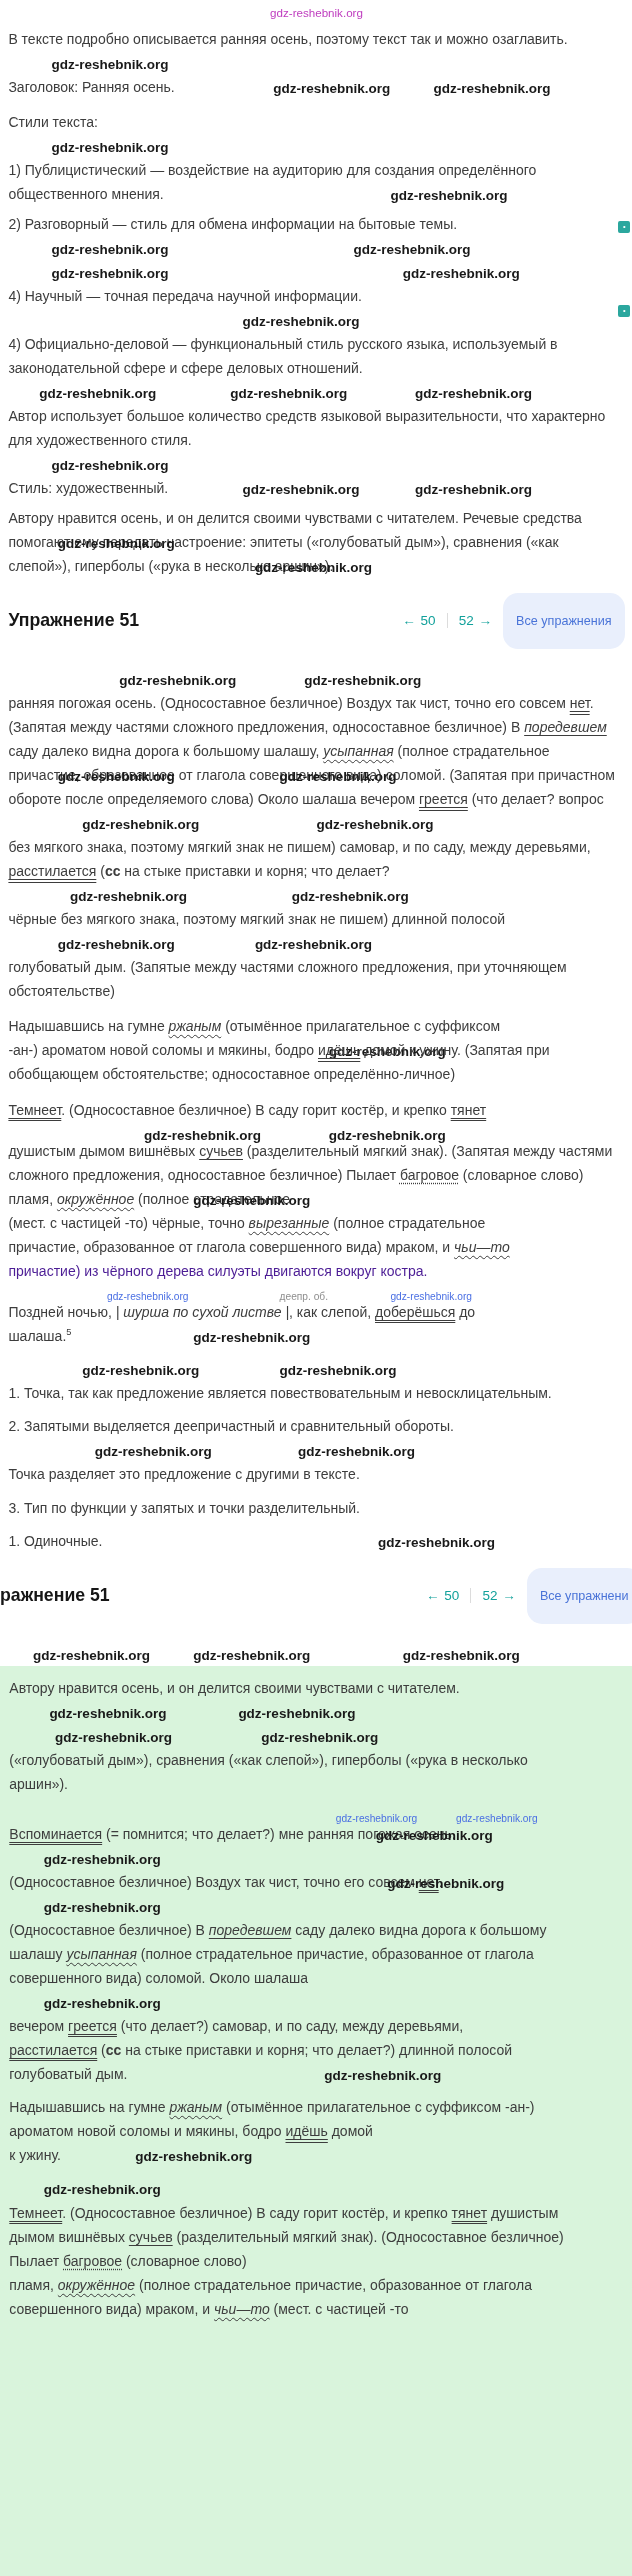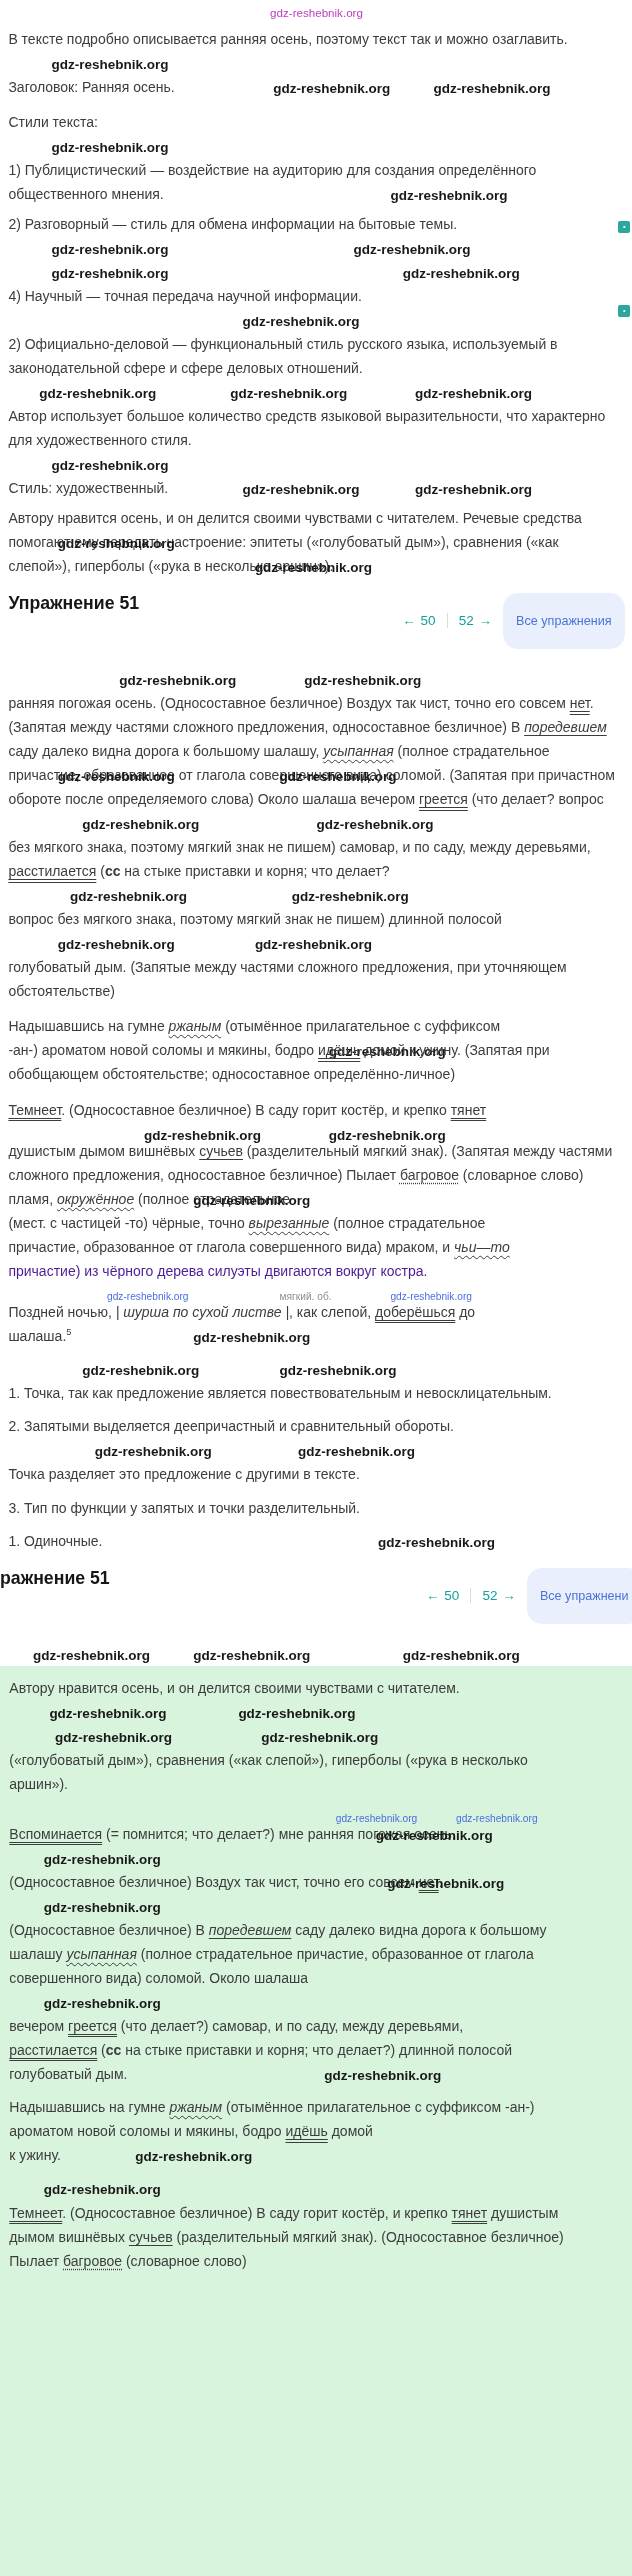--- a/index.html
+++ b/index.html
@@ -16,21 +16,21 @@
   .wmb{color:#4a6fe3;font-size:10.2px;font-weight:400;}
   .gs{color:#8e8e8e;font-size:10.2px;}
   .u2{text-decoration:underline double;text-underline-offset:2.8px;}
   .uw{text-decoration:underline wavy;text-decoration-thickness:0.9px;text-underline-offset:2.8px;font-style:italic;}
   .u1{text-decoration:underline;text-underline-offset:2.8px;}
   .ud{text-decoration:underline dotted;text-underline-offset:2.8px;}
   .i{font-style:italic;}
   .b{font-weight:700;}
   .sup{vertical-align:super;font-size:9.3px;line-height:0;}
   .faded{color:#4c1d95;}
-  .ex-header{display:flex;align-items:flex-start;padding:15px 8.4px 13px;background:#fff;}
+  .ex-header{display:flex;align-items:center;padding:15px 8.4px 13px;background:#fff;}
   .ex-title{font-size:17.7px;font-weight:700;color:#161616;margin:0;white-space:nowrap;}
   .nav{margin-left:auto;display:flex;align-items:center;gap:11.2px;}
   .nav a{cursor:pointer;text-decoration:none;}
   .nav-prev,.nav-next{color:#12a19b;font-size:13.5px;display:flex;gap:4.7px;align-items:center;}
   .nav-sep{width:0.9px;height:15px;background:#dcdcdc;}
   .all-pill{background:#e9effc;color:#4a74d8;font-size:12.6px;padding:21px 13px;border-radius:15px;white-space:nowrap;}
   .shifted{padding-left:0;}
   .shifted .all-pill{margin-right:-17px;}
   .green{background:#d9f4dc;flex:1;padding:9.3px 51px 0 9.3px;}
   .float-btn{position:absolute;right:2.8px;width:12px;height:12px;background:#2ba79e;border-radius:1.9px;color:#fff;font-size:7.4px;line-height:12px;text-align:center;cursor:pointer;}
@@ -64,21 +64,21 @@
         <span class="wm abs" style="left: 56%;">gdz-reshebnik.org</span>
       </div>
       <div class="p"><span class="wm abs" style="left: 64%; top: 1.9px;">gdz-reshebnik.org</span></div>
       <div class="wmrow">
         <span class="wm abs" style="left: 7%;">gdz-reshebnik.org</span>
       </div>
       <div class="p"><span>4) Научный — точная передача научной информации.</span></div>
       <div class="wmrow">
         <span class="wm abs" style="left: 38%;">gdz-reshebnik.org</span>
       </div>
-      <div class="p"><span>2) Официально-деловой — функциональный стиль русского языка, используемый в законодательной сфере и сфере деловых отношений.</span></div>
+      <div class="p"><span>4) Официально-деловой — функциональный стиль русского языка, используемый в законодательной сфере и сфере деловых отношений.</span></div>
       <div class="wmrow">
         <span class="wm abs" style="left: 5%;">gdz-reshebnik.org</span>
         <span class="wm abs" style="left: 36%;">gdz-reshebnik.org</span>
         <span class="wm abs" style="left: 66%;">gdz-reshebnik.org</span>
       </div>
       <div class="p"><span>Автор использует большое количество средств языковой выразительности, что характерно для художественного стиля.</span></div>
       <div class="wmrow">
         <span class="wm abs" style="left: 7%;">gdz-reshebnik.org</span>
       </div>
       <div class="p"><span>Стиль: художественный.</span><span class="wm abs" style="left: 38%; top: 1.9px;">gdz-reshebnik.org</span><span class="wm abs" style="left: 66%; top: 1.9px;">gdz-reshebnik.org</span></div>
@@ -110,42 +110,42 @@
       <div class="p"><span>ранняя погожая осень. (Односоставное безличное) Воздух так чист, точно его совсем </span><span class="u2">нет</span><span>. (Запятая между частями сложного предложения, односоставное безличное) В </span><span class="i u1">поредевшем</span><span> саду далеко видна дорога к большому шалашу, </span><span class="uw">усыпанная</span><span> (полное страдательное причастие, образованное от глагола совершенного вида) соломой. (Запятая при причастном обороте после определяемого слова) Около шалаша вечером </span><span class="u2">греется</span><span> (что делает? вопрос</span><span class="wm abs" style="left: 8%; top: 74px;">gdz-reshebnik.org</span><span class="wm abs" style="left: 44%; top: 74px;">gdz-reshebnik.org</span></div>
       <div class="wmrow">
         <span class="wm abs" style="left: 12%;">gdz-reshebnik.org</span>
         <span class="wm abs" style="left: 50%;">gdz-reshebnik.org</span>
       </div>
       <div class="p"><span>без мягкого знака, поэтому мягкий знак не пишем) самовар, и по саду, между деревьями, </span><span class="u2">расстилается</span><span> (</span><span class="b">сс</span><span> на стыке приставки и корня; что делает?</span></div>
       <div class="wmrow">
         <span class="wm abs" style="left: 10%;">gdz-reshebnik.org</span>
         <span class="wm abs" style="left: 46%;">gdz-reshebnik.org</span>
       </div>
-      <div class="p"><span>вопрос без мягкого знака, поэтому мягкий знак не пишем) длинной полосой</span></div>
+      <div class="p"><span>чёрные без мягкого знака, поэтому мягкий знак не пишем) длинной полосой</span></div>
       <div class="wmrow">
         <span class="wm abs" style="left: 8%;">gdz-reshebnik.org</span>
         <span class="wm abs" style="left: 40%;">gdz-reshebnik.org</span>
       </div>
       <div class="p"><span>голубоватый дым. (Запятые между частями сложного предложения, при уточняющем обстоятельстве)</span></div>
       <div style="height: 11.2px;"></div>
       <div class="p"><span>Надышавшись на гумне </span><span class="uw">ржаным</span><span> (отымённое прилагательное с суффиксом</span><span class="wm abs" style="left: 52%; top: 26px;">gdz-reshebnik.org</span></div>
       <div class="p"><span>-ан-) ароматом новой соломы и мякины, бодро </span><span class="u2">идёшь</span><span> домой к ужину. (Запятая при обобщающем обстоятельстве; односоставное определённо-личное)</span></div>
       <div style="height: 11.2px;"></div>
       <div class="p"><span class="u2">Темнеет</span><span>. (Односоставное безличное) В саду горит костёр, и крепко </span><span class="u2">тянет</span></div>
       <div class="wmrow small">
         <span class="wm abs" style="left: 22%;">gdz-reshebnik.org</span>
         <span class="wm abs" style="left: 52%;">gdz-reshebnik.org</span>
       </div>
       <div class="p"><span>душистым дымом вишнёвых </span><span class="u1">сучьев</span><span> (разделительный мягкий знак). (Запятая между частями сложного предложения, односоставное безличное) Пылает </span><span class="ud">багровое</span><span> (словарное слово) пламя, </span><span class="uw">окружённое</span><span> (полное страдательное</span><span class="wm abs" style="left: 30%; top: 50px;">gdz-reshebnik.org</span></div>
       <div class="p"><span>(мест. с частицей -то) чёрные, точно </span><span class="uw">вырезанные</span><span> (полное страдательное</span></div>
       <div class="p"><span>причастие, образованное от глагола совершенного вида) мраком, и </span><span class="uw">чьи—то</span></div>
       <div class="p faded"><span>причастие) из чёрного дерева силуэты двигаются вокруг костра.</span></div>
       <div class="wmrow small">
         <span class="wmb abs" style="left: 16%;">gdz-reshebnik.org</span>
-        <span class="gs abs" style="left: 44%;">мягкий. об.</span>
+        <span class="gs abs" style="left: 44%;">деепр. об.</span>
         <span class="wmb abs" style="left: 62%;">gdz-reshebnik.org</span>
       </div>
       <div class="p"><span>Поздней ночью, </span><span class="i">| шурша по сухой листве |</span><span>, как слепой, </span><span class="u2">доберёшься</span><span> до</span></div>
       <div class="p"><span>шалаша.</span><span class="sup">5</span><span class="wm abs" style="left: 30%; top: 1.9px;">gdz-reshebnik.org</span></div>
       <div style="height: 9.3px;"></div>
       <div class="wmrow">
         <span class="wm abs" style="left: 12%;">gdz-reshebnik.org</span>
         <span class="wm abs" style="left: 44%;">gdz-reshebnik.org</span>
       </div>
       <div class="p"><span>1. Точка, так как предложение является повествовательным и невосклицательным.</span></div>
@@ -217,19 +217,20 @@
       <div class="p"><span>вечером </span><span class="u2">греется</span><span> (что делает?) самовар, и по саду, между деревьями,</span></div>
       <div class="p"><span class="u2">расстилается</span><span> (</span><span class="b">сс</span><span> на стыке приставки и корня; что делает?) длинной полосой голубоватый дым.</span><span class="wm abs" style="left: 55%; top: 26px;">gdz-reshebnik.org</span></div>
       <div style="height: 9.3px;"></div>
       <div class="p"><span>Надышавшись на гумне </span><span class="uw">ржаным</span><span> (отымённое прилагательное с суффиксом -ан-) ароматом новой соломы и мякины, бодро </span><span class="u2">идёшь</span><span> домой</span></div>
       <div class="p"><span>к ужину.</span><span class="wm abs" style="left: 22%; top: 1.9px;">gdz-reshebnik.org</span></div>
       <div style="height: 9.3px;"></div>
       <div class="wmrow">
         <span class="wm abs" style="left: 6%;">gdz-reshebnik.org</span>
       </div>
       <div class="p"><span class="u2">Темнеет</span><span>. (Односоставное безличное) В саду горит костёр, и крепко </span><span class="u2">тянет</span><span> душистым дымом вишнёвых </span><span class="u1">сучьев</span><span> (разделительный мягкий знак). (Односоставное безличное) Пылает </span><span class="ud">багровое</span><span> (словарное слово)</span></div>
+      <div class="p"><span>пламя, </span><span class="uw">окружённое</span><span> (полное страдательное причастие, образованное от глагола совершенного вида) мраком, и </span><span class="uw">чьи—то</span><span> (мест. с частицей -то</span></div>
     </section>
 
   <div class="float-btn fb1"><span>•</span></div>
   <div class="float-btn fb2"><span>•</span></div>
 
 </div>
 
 
 </body></html>

